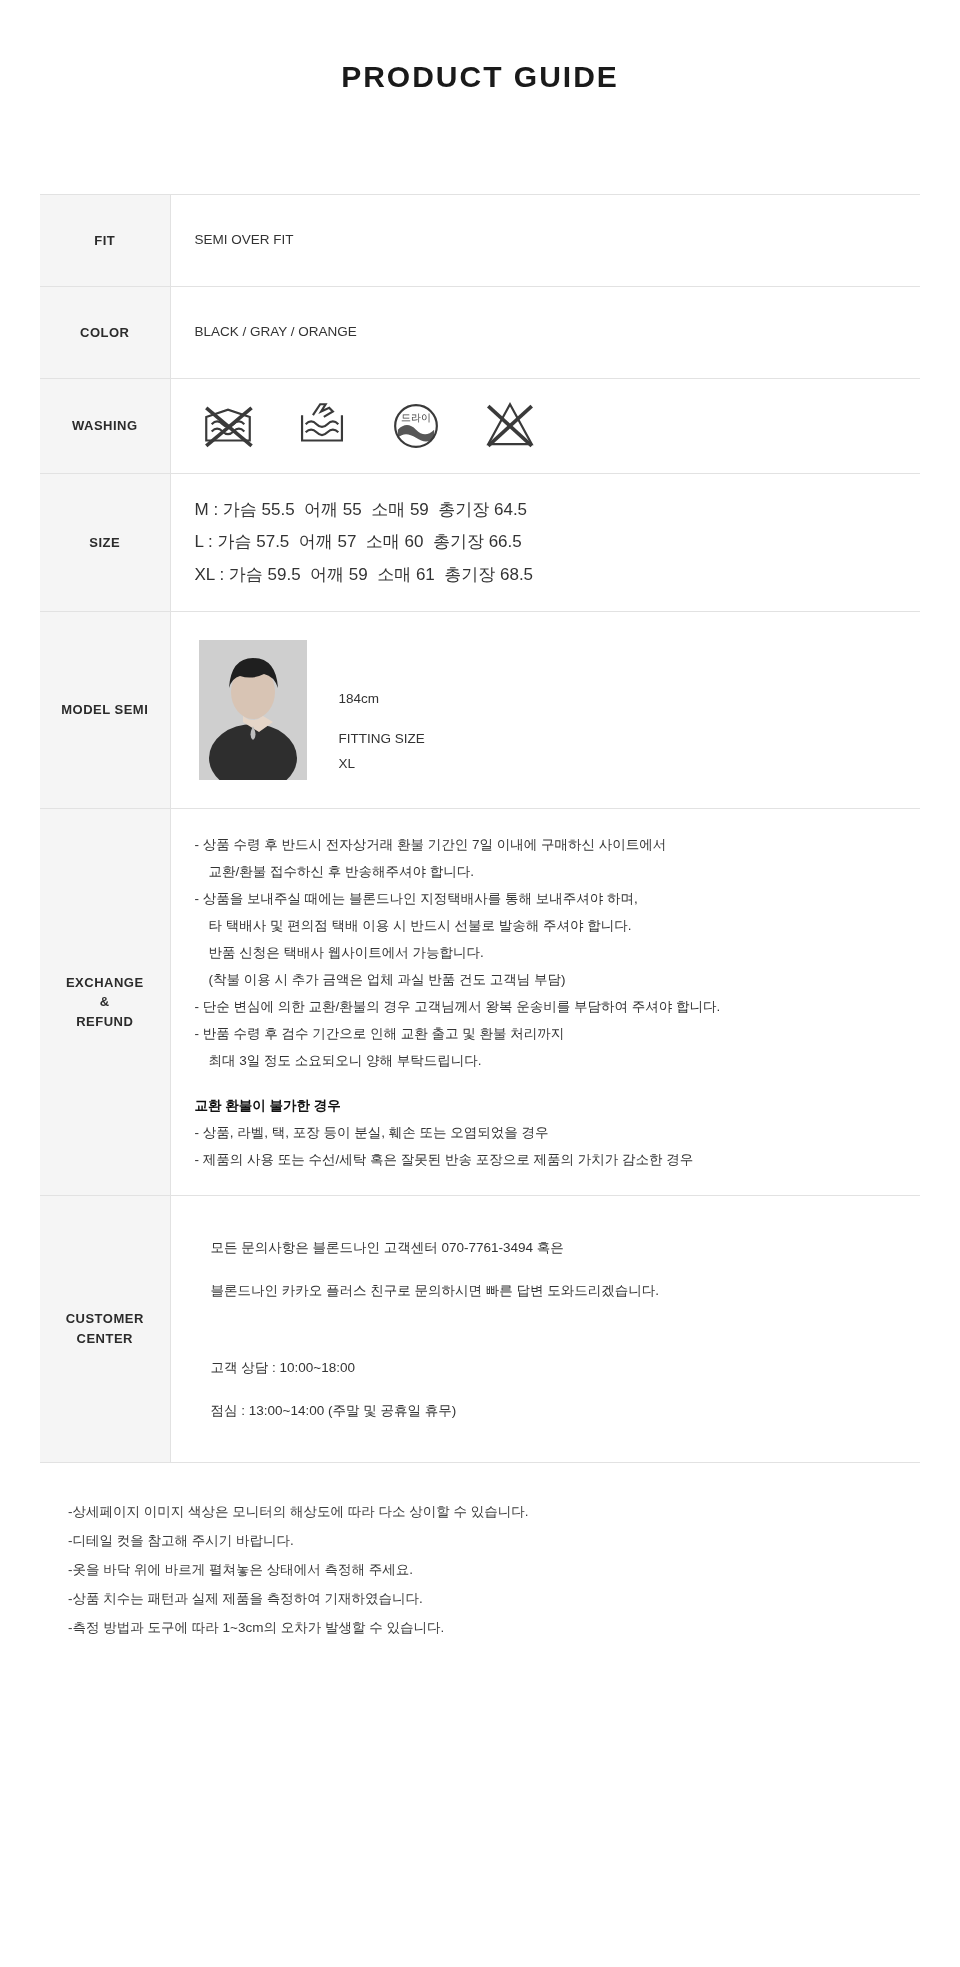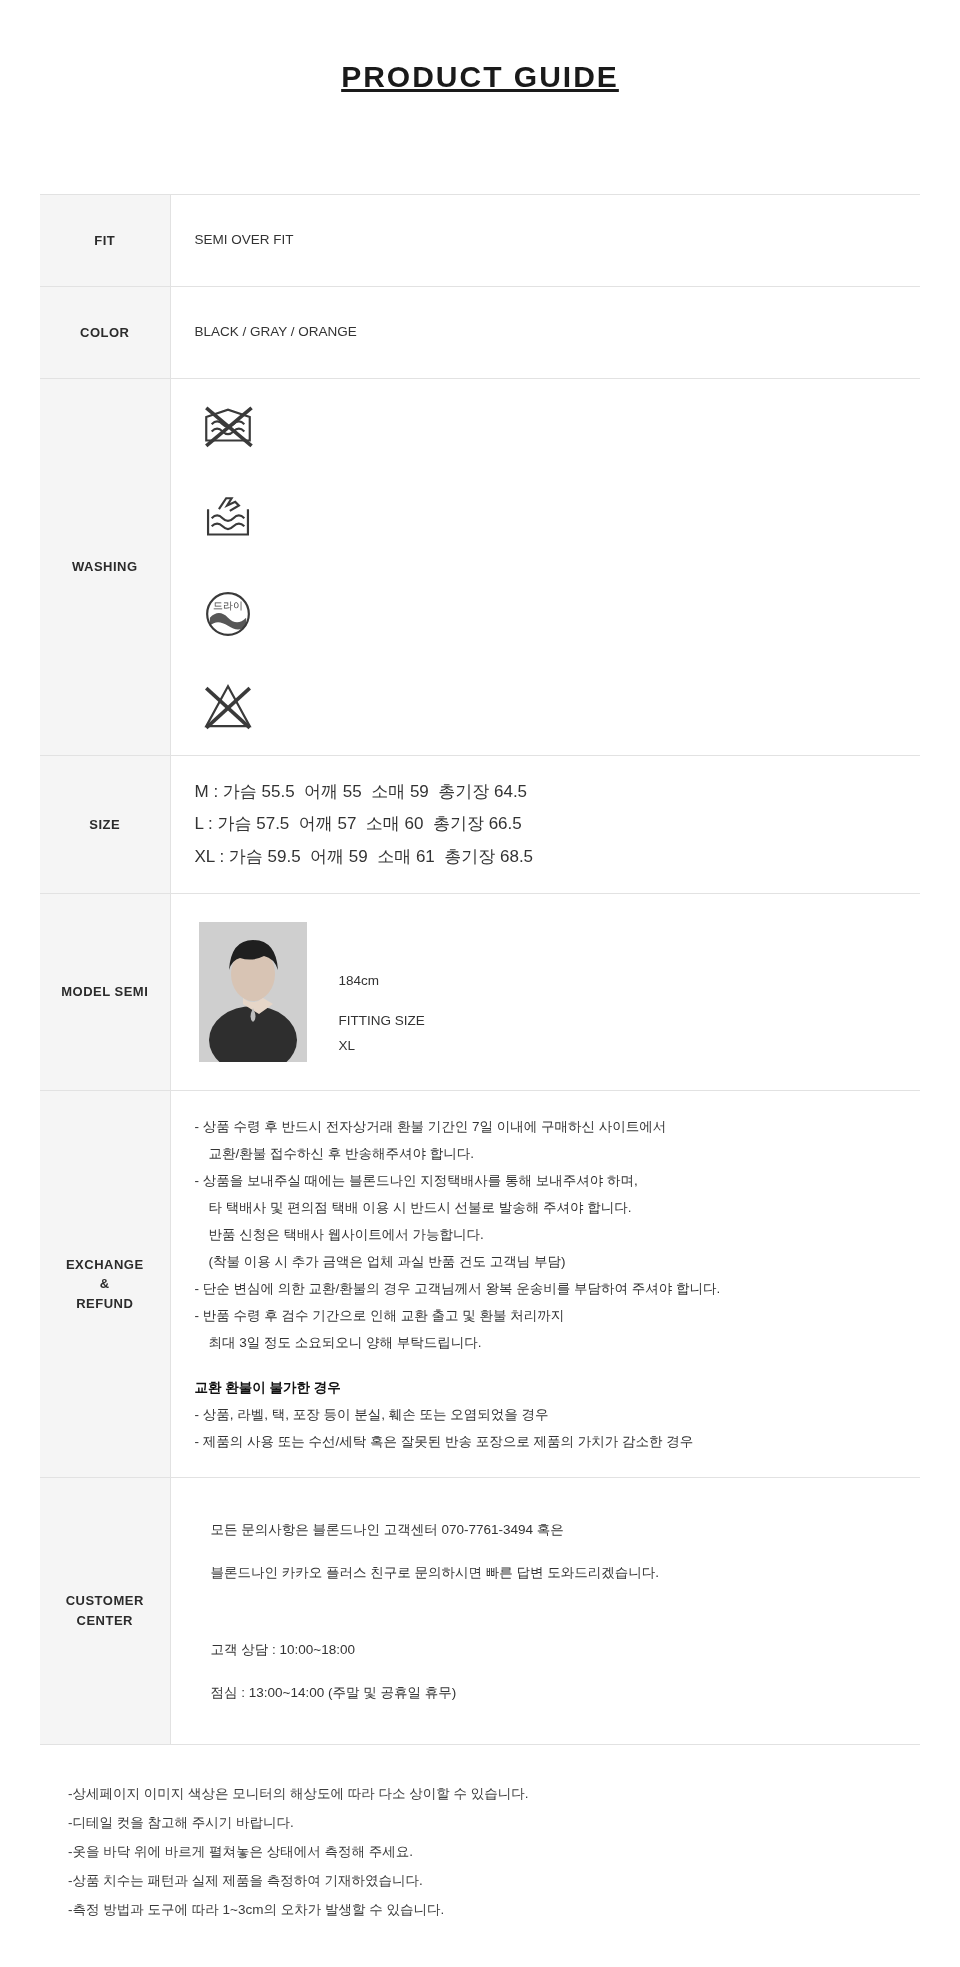--- a/index.html
+++ b/index.html
@@ -23,21 +23,20 @@
     padding-top: 60px;
   }
 
   .page-title {
     text-align: center;
     font-size: 30px;
     letter-spacing: 2px;
     font-weight: bold;
     color: #1a1a1a;
     margin: 0 0 100px 0;
-    text-decoration: underline;
   }
 
   .spec-table {
     width: 880px;
     margin: 0 auto;
     border-collapse: collapse;
     border-top: 1px solid #e2e2e2;
   }
   .spec-table tr {
     border-bottom: 1px solid #e2e2e2;
@@ -67,24 +66,23 @@
     height: 92px;
   }
   .row-washing td { padding: 18px 24px; }
   .row-size td { padding: 20px 24px; }
 
   .size-lines div { white-space: pre; font-size: 17px; line-height: 1.9; }
 
   
   .wash-icons {
     display: flex;
-    align-items: flex-start;
+    align-items: flex-end;
     gap: 36px;
     padding-left: 4px;
-    flex-direction: column;
   }
   .wash-icon { width: 58px; height: 58px; display: block; }
 
   
   .model-wrap {
     display: flex;
     align-items: flex-start;
     gap: 32px;
     padding: 6px 0 6px 4px;
   }

